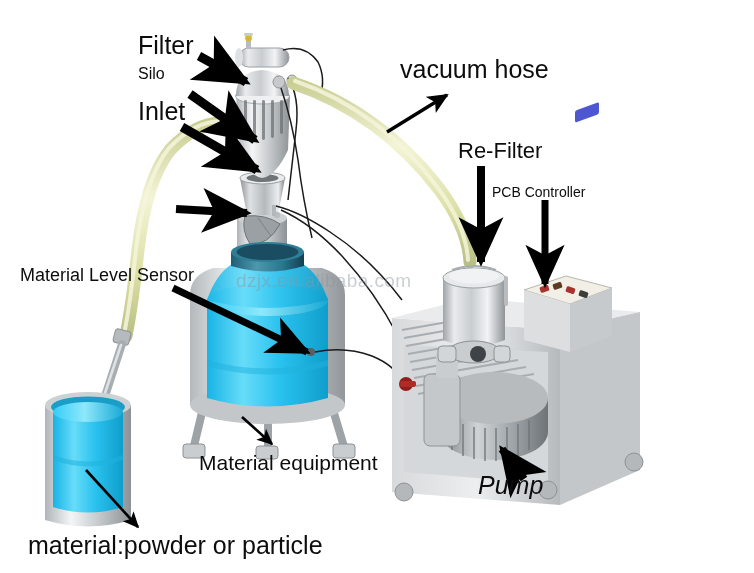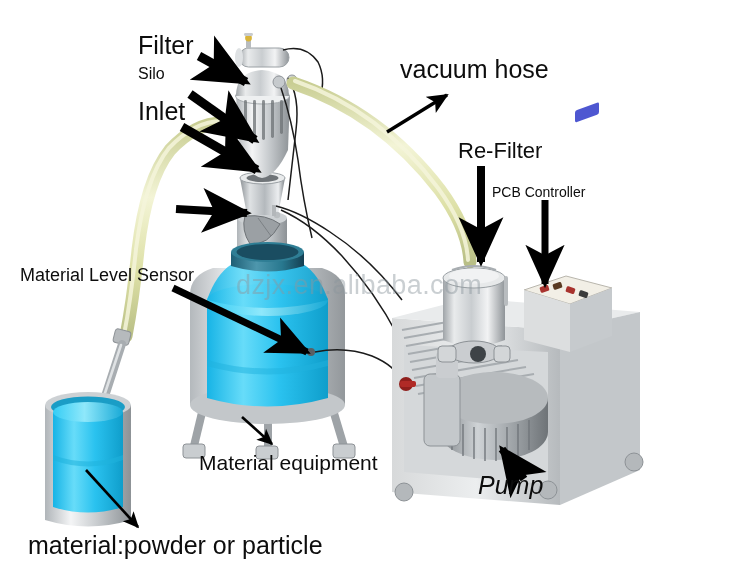--- a/index.html
+++ b/index.html
@@ -12,21 +12,21 @@
   .l-silo{left:138px;top:66px;font-size:16px;}
   .l-inlet{left:138px;top:99px;font-size:25px;}
   .l-vac{left:400px;top:57px;font-size:25px;}
   .l-refilter{left:458px;top:140px;font-size:22px;}
   .l-pcb{left:492px;top:185px;font-size:14px;}
   .l-feed{left:8px;top:196px;font-size:23px;}
   .l-mls{left:14px;top:266px;font-size:18px;margin-left:6px;}
   .l-recv{left:199px;top:452px;font-size:21px;}
   .l-pump{left:478px;top:473px;font-size:25px;font-style:italic;}
   .l-mat{left:28px;top:533px;font-size:25px;}
-  .wm{position:absolute;left:236px;top:270px;font-size:27px;
+  .wm{position:absolute;left:236px;top:270px;font-size:19px;
       color:rgba(140,150,158,.46);letter-spacing:.4px;white-space:nowrap;}
 </style>
 </head>
 <body>
 
 <div id="stage">
 
   <svg id="art" viewBox="0 0 754 573">
     <defs>
       <linearGradient id="gSteel" x1="0" y1="0" x2="1" y2="0">

